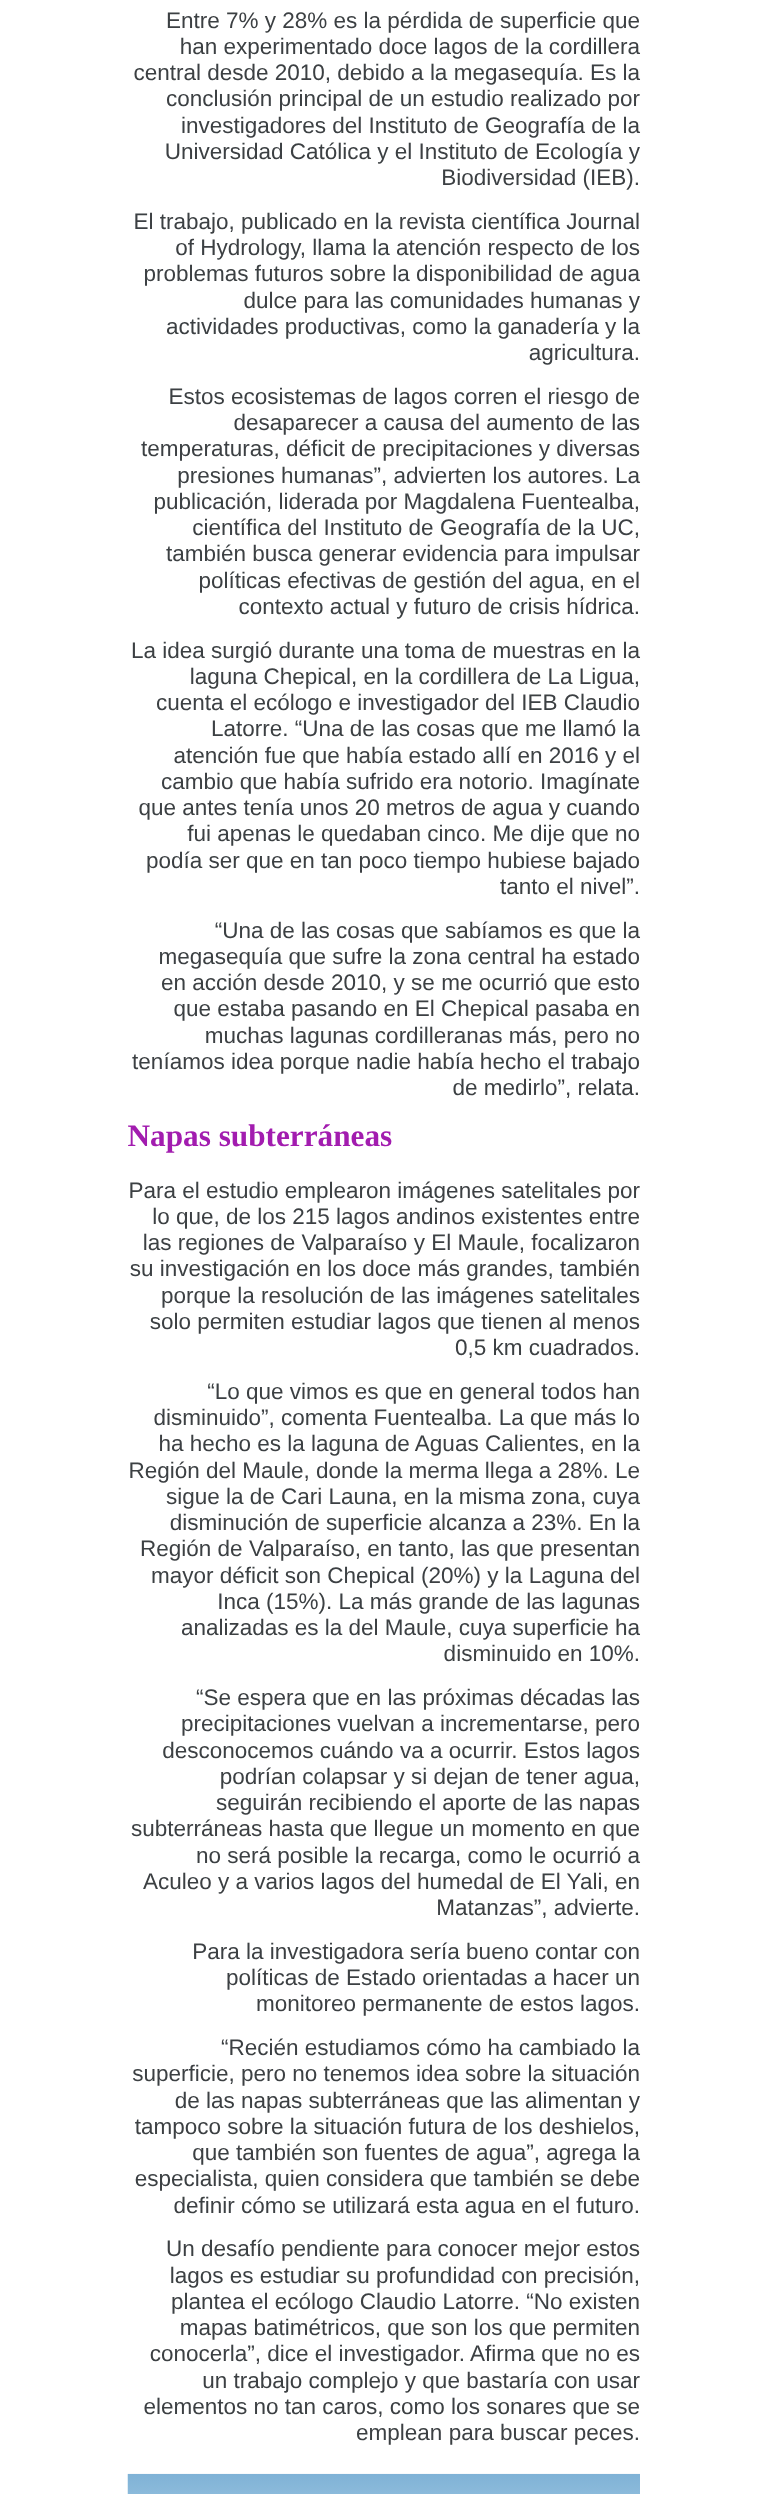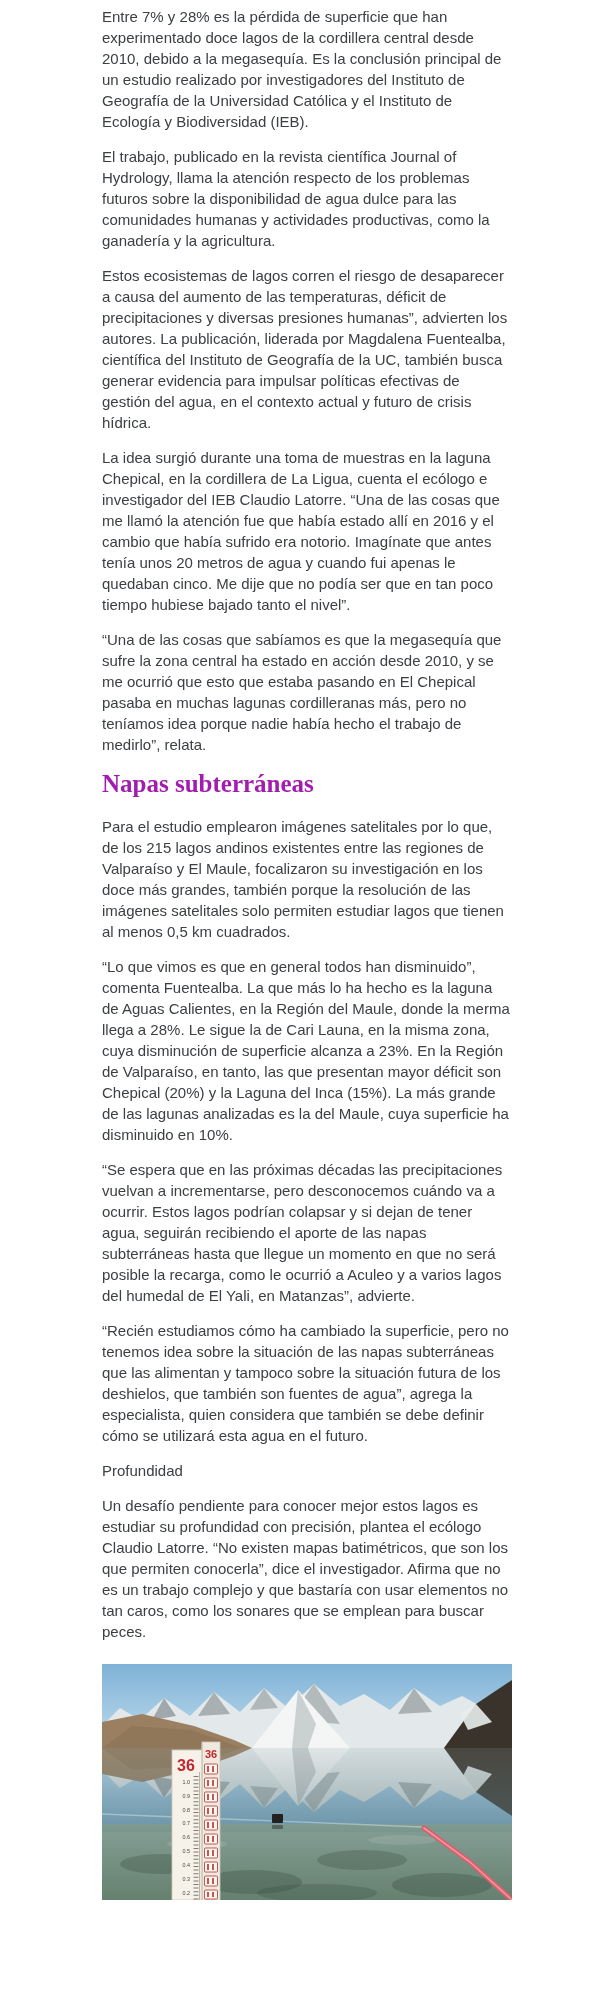--- a/index.html
+++ b/index.html
@@ -11,24 +11,25 @@
     width: 610px;
     min-height: 1995px;
     font-family: "Liberation Sans", sans-serif;
     -webkit-font-smoothing: antialiased;
   }
   .article {
     padding: 6px 98px 30px 102px;
     width: 410px;
   }
   .article p.body-par {
-    font-size: 15px;
+    font-size: 18px;
     line-height: 21px;
     color: #3c4043;
     margin: 0 0 14px 0;
+    text-align: right;
   }
   .article h2.section-heading {
     font-family: "Liberation Serif", "DejaVu Serif", serif;
     font-size: 25px;
     line-height: 30px;
     font-weight: 700;
     color: #a21caf;
     margin: 7px 0 17px 0;
   }
   figure.photo-figure {
@@ -60,22 +61,22 @@
   <p class="body-par">El trabajo, publicado en la revista científica Journal of Hydrology, llama la atención respecto de los problemas futuros sobre la disponibilidad de agua dulce para las comunidades humanas y actividades productivas, como la ganadería y la agricultura.</p>
   <p class="body-par">Estos ecosistemas de lagos corren el riesgo de desaparecer a causa del aumento de las temperaturas, déficit de precipitaciones y diversas presiones humanas”, advierten los autores. La publicación, liderada por Magdalena Fuentealba, científica del Instituto de Geografía de la UC, también busca generar evidencia para impulsar políticas efectivas de gestión del agua, en el contexto actual y futuro de crisis hídrica.</p>
   <p class="body-par">La idea surgió durante una toma de muestras en la laguna Chepical, en la cordillera de La Ligua, cuenta el ecólogo e investigador del IEB Claudio Latorre. “Una de las cosas que me llamó la atención fue que había estado allí en 2016 y el cambio que había sufrido era notorio. Imagínate que antes tenía unos 20 metros de agua y cuando fui apenas le quedaban cinco. Me dije que no podía ser que en tan poco tiempo hubiese bajado tanto el nivel”.</p>
   <p class="body-par">“Una de las cosas que sabíamos es que la megasequía que sufre la zona central ha estado en acción desde 2010, y se me ocurrió que esto que estaba pasando en El Chepical pasaba en muchas lagunas cordilleranas más, pero no teníamos idea porque nadie había hecho el trabajo de medirlo”, relata.</p>
 
   <h2 class="section-heading">Napas subterráneas</h2>
 
   <p class="body-par">Para el estudio emplearon imágenes satelitales por lo que, de los 215 lagos andinos existentes entre las regiones de Valparaíso y El Maule, focalizaron su investigación en los doce más grandes, también porque la resolución de las imágenes satelitales solo permiten estudiar lagos que tienen al menos 0,5 km cuadrados.</p>
   <p class="body-par">“Lo que vimos es que en general todos han disminuido”, comenta Fuentealba. La que más lo ha hecho es la laguna de Aguas Calientes, en la Región del Maule, donde la merma llega a 28%. Le sigue la de Cari Launa, en la misma zona, cuya disminución de superficie alcanza a 23%. En la Región de Valparaíso, en tanto, las que presentan mayor déficit son Chepical (20%) y la Laguna del Inca (15%). La más grande de las lagunas analizadas es la del Maule, cuya superficie ha disminuido en 10%.</p>
   <p class="body-par">“Se espera que en las próximas décadas las precipitaciones vuelvan a incrementarse, pero desconocemos cuándo va a ocurrir. Estos lagos podrían colapsar y si dejan de tener agua, seguirán recibiendo el aporte de las napas subterráneas hasta que llegue un momento en que no será posible la recarga, como le ocurrió a Aculeo y a varios lagos del humedal de El Yali, en Matanzas”, advierte.</p>
+  <p class="body-par">Para la investigadora sería bueno contar con políticas de Estado orientadas a hacer un monitoreo permanente de estos lagos.</p>
   <p class="body-par">“Recién estudiamos cómo ha cambiado la superficie, pero no tenemos idea sobre la situación de las napas subterráneas que las alimentan y tampoco sobre la situación futura de los deshielos, que también son fuentes de agua”, agrega la especialista, quien considera que también se debe definir cómo se utilizará esta agua en el futuro.</p>
-  <p class="body-par">Profundidad</p>
   <p class="body-par">Un desafío pendiente para conocer mejor estos lagos es estudiar su profundidad con precisión, plantea el ecólogo Claudio Latorre. “No existen mapas batimétricos, que son los que permiten conocerla”, dice el investigador. Afirma que no es un trabajo complejo y que bastaría con usar elementos no tan caros, como los sonares que se emplean para buscar peces.</p>
 
   <figure class="photo-figure">
     <svg class="photo" viewBox="0 0 410 236" role="img">
       <defs>
         <linearGradient id="skyGrad" x1="0" y1="0" x2="0" y2="1">
           <stop offset="0" stop-color="#7fb2d6"></stop>
           <stop offset="1" stop-color="#c0dcee"></stop>
         </linearGradient>
         <linearGradient id="waterGrad" x1="0" y1="0" x2="0" y2="1">

